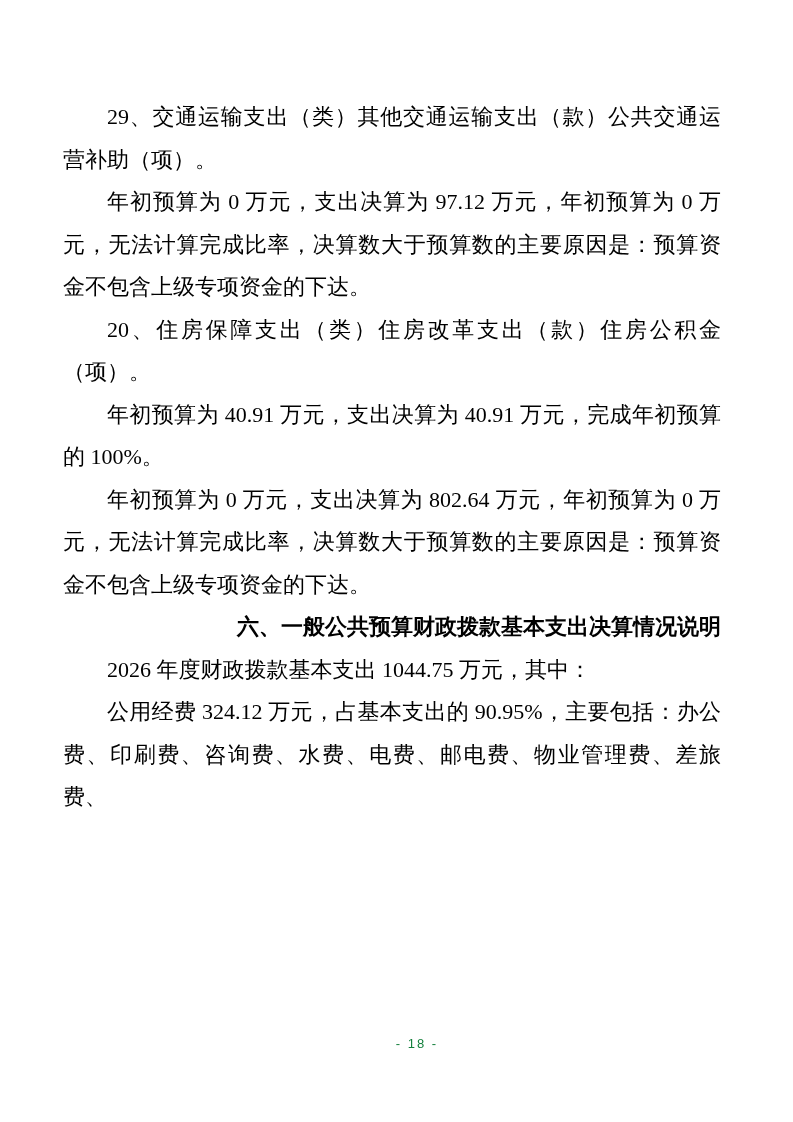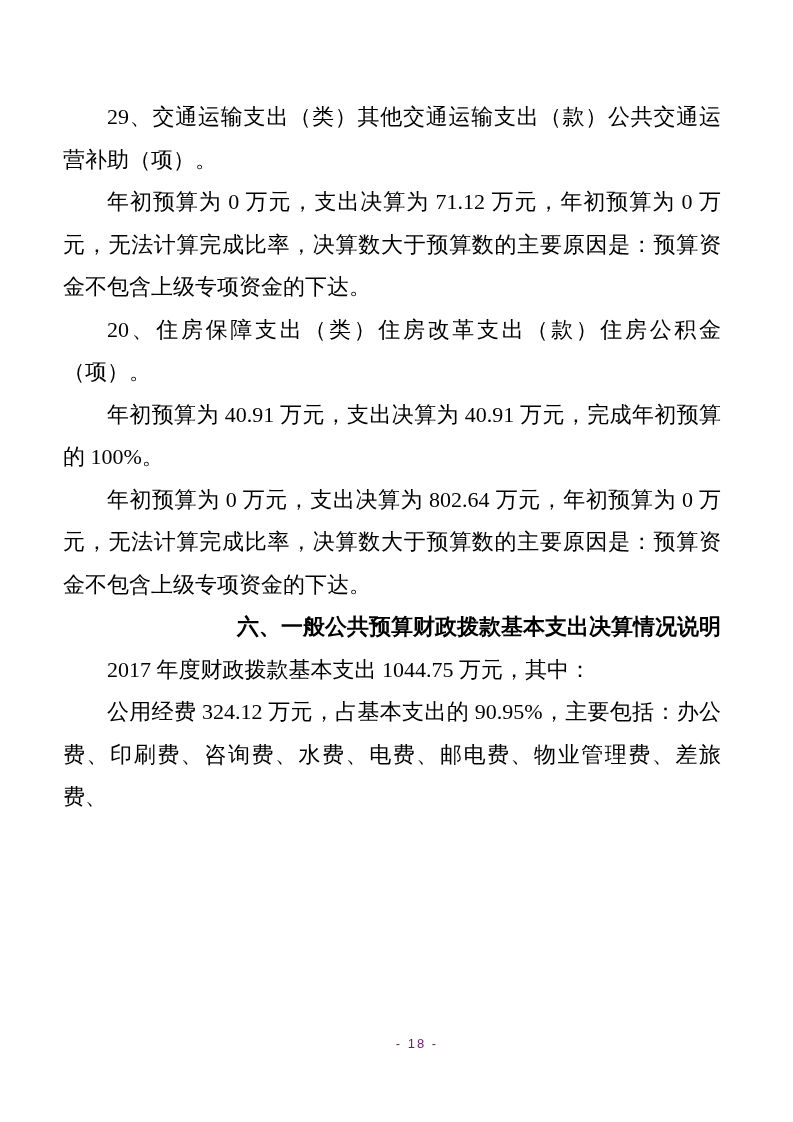--- a/index.html
+++ b/index.html
@@ -38,34 +38,34 @@
   }
   .footer {
     position: absolute;
     left: 0;
     right: 0;
     top: 1036px;
     text-align: center;
     font-size: 13px;
     letter-spacing: 2px;
     font-family: "Liberation Sans", "DejaVu Sans", sans-serif;
-    color: #701a75;
+    color: #15803d;
     margin-left: 41px;
   }
 </style>
 </head>
 <body>
 
 <div class="page">
   <div class="content">
     <p>29、交通运输支出（类）其他交通运输支出（款）公共交通运营补助（项）。</p>
-    <p>年初预算为 0 万元，支出决算为 71.12 万元，年初预算为 0 万元，无法计算完成比率，决算数大于预算数的主要原因是：预算资金不包含上级专项资金的下达。</p>
+    <p>年初预算为 0 万元，支出决算为 97.12 万元，年初预算为 0 万元，无法计算完成比率，决算数大于预算数的主要原因是：预算资金不包含上级专项资金的下达。</p>
     <p>20、住房保障支出（类）住房改革支出（款）住房公积金（项）。</p>
     <p>年初预算为 40.91 万元，支出决算为 40.91 万元，完成年初预算的 100%。</p>
     <p>年初预算为 0 万元，支出决算为 802.64 万元，年初预算为 0 万元，无法计算完成比率，决算数大于预算数的主要原因是：预算资金不包含上级专项资金的下达。</p>
     <p class="heading">六、一般公共预算财政拨款基本支出决算情况说明</p>
-    <p>2017 年度财政拨款基本支出 1044.75 万元，其中：</p>
+    <p>2026 年度财政拨款基本支出 1044.75 万元，其中：</p>
     <p>公用经费 324.12 万元，占基本支出的 90.95%，主要包括：办公费、印刷费、咨询费、水费、电费、邮电费、物业管理费、差旅费、</p>
   </div>
   <div class="footer">
     <span>- 18 -</span>
   </div>
 </div>
 
 </body></html>

